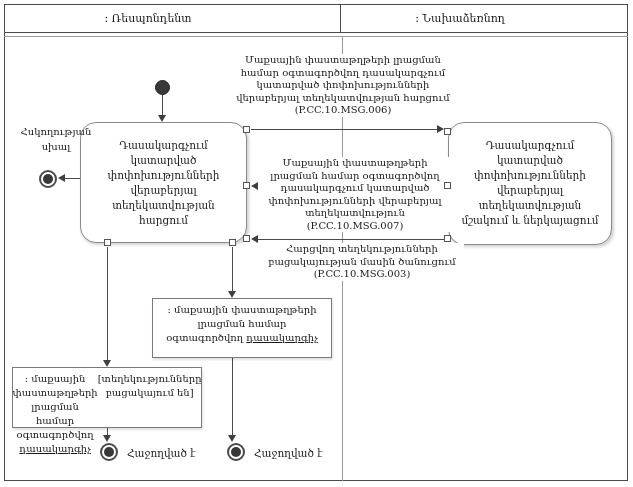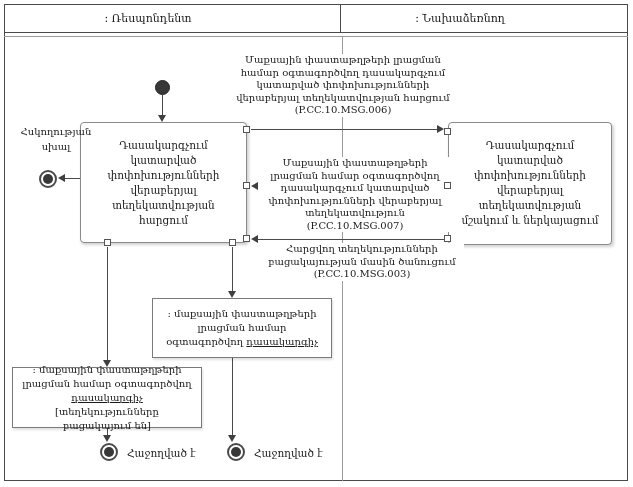--- a/index.html
+++ b/index.html
@@ -16,29 +16,29 @@
   .bodytop{left:4px;top:36px;width:624px;height:1px;background:#9a9a9a;z-index:1;}
   .lanediv{left:342px;top:36px;width:1px;height:445px;background:#9a9a9a;z-index:1;}
 
   .hline{height:1px;background:#4a4a4a;z-index:2;}
   .vline{width:1px;background:#4a4a4a;z-index:2;}
   .ah{width:0;height:0;z-index:4;}
   .ah.right{border-top:4px solid transparent;border-bottom:4px solid transparent;border-left:7px solid #3f3f3f;}
   .ah.left{border-top:4px solid transparent;border-bottom:4px solid transparent;border-right:7px solid #3f3f3f;}
   .ah.down{border-left:4px solid transparent;border-right:4px solid transparent;border-top:7px solid #3f3f3f;}
 
-  .activity{border:1px solid #8a8a8a;border-radius:4px;background:#fff;
+  .activity{border:1px solid #8a8a8a;border-radius:16px;background:#fff;
             box-shadow:1.5px 2px 3px rgba(0,0,0,.18);
             display:flex;justify-content:center;text-align:center;
             font-size:10.5px;line-height:15px;padding:6px 12px;z-index:3;}
   .activity.center{align-items:center;}
   .activity.top{align-items:flex-start;padding-top:15px;}
 
   .objbox{border:1px solid #7a7a7a;background:#fff;box-shadow:1px 1.5px 2px rgba(0,0,0,.12);
-          display:flex;flex-direction:column;justify-content:center;text-align:center;
+          display:flex;flex-direction:row;justify-content:center;text-align:center;
           font-size:10px;line-height:14px;padding:4px 8px;z-index:3;}
   .uname{text-decoration:underline;}
 
   .pin{width:7px;height:7px;background:#fff;border:1px solid #555;z-index:5;}
 
   .initial{width:15px;height:15px;border-radius:50%;background:#383838;border:1px solid #222;z-index:3;}
   .final{width:18px;height:18px;border-radius:50%;border:2px solid #4a4a4a;background:#fff;z-index:3;
          display:flex;align-items:center;justify-content:center;}
   .final .dot{width:10px;height:10px;border-radius:50%;background:#383838;}
 

